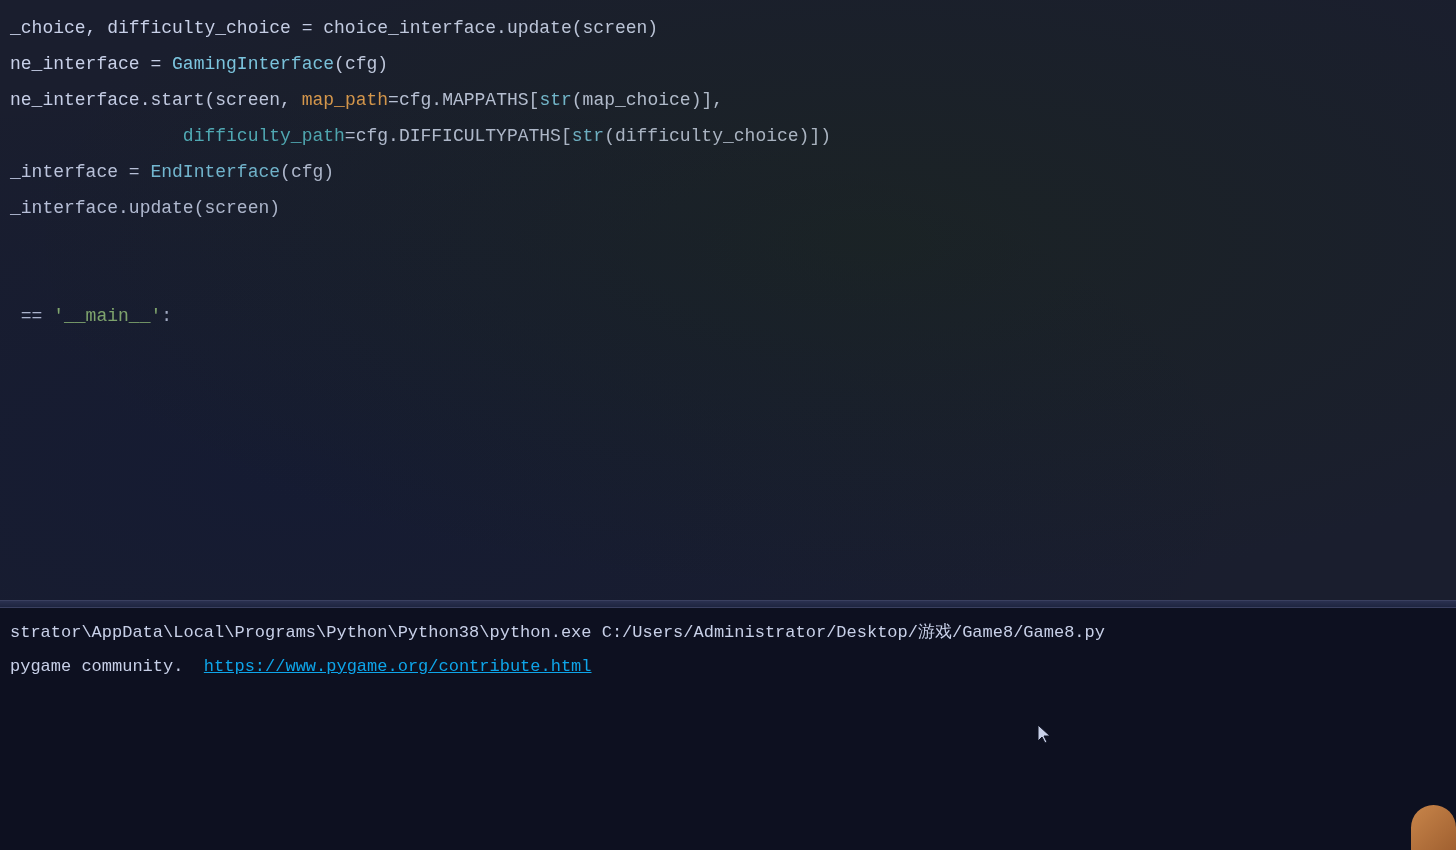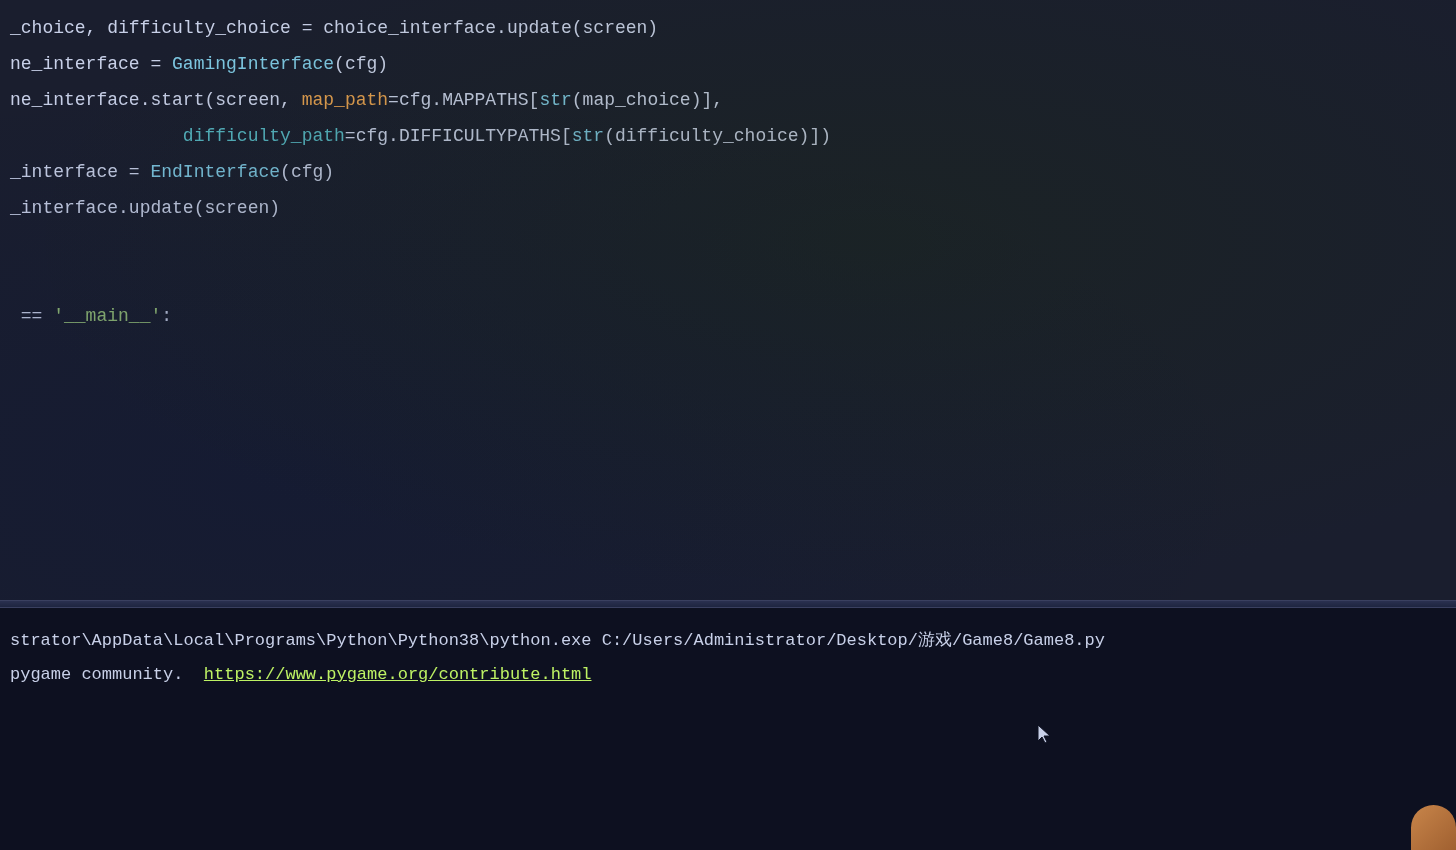--- a/index.html
+++ b/index.html
@@ -66,35 +66,35 @@
       height: 8px;
       background: linear-gradient(to bottom, #2a3050, #1e2540);
       border-top: 1px solid #3a4060;
       border-bottom: 1px solid #3a4060;
     }
 
     .terminal-area {
       width: 100%;
       height: 242px;
       background-color: #0d1020;
-      padding: 16px 10px;
+      padding: 8px 10px;
       overflow: hidden;
       position: relative;
     }
 
     .terminal-line {
       display: block;
       font-size: 17px;
       line-height: 34px;
       white-space: pre;
       color: #c8d0e8;
     }
 
     .terminal-link {
-      color: #bef264;
+      color: #0ea5e9;
       text-decoration: underline;
       cursor: pointer;
       text-align: right;
     }
 
     
     .mouse-cursor {
       position: absolute;
       right: 400px;
       top: 115px;

